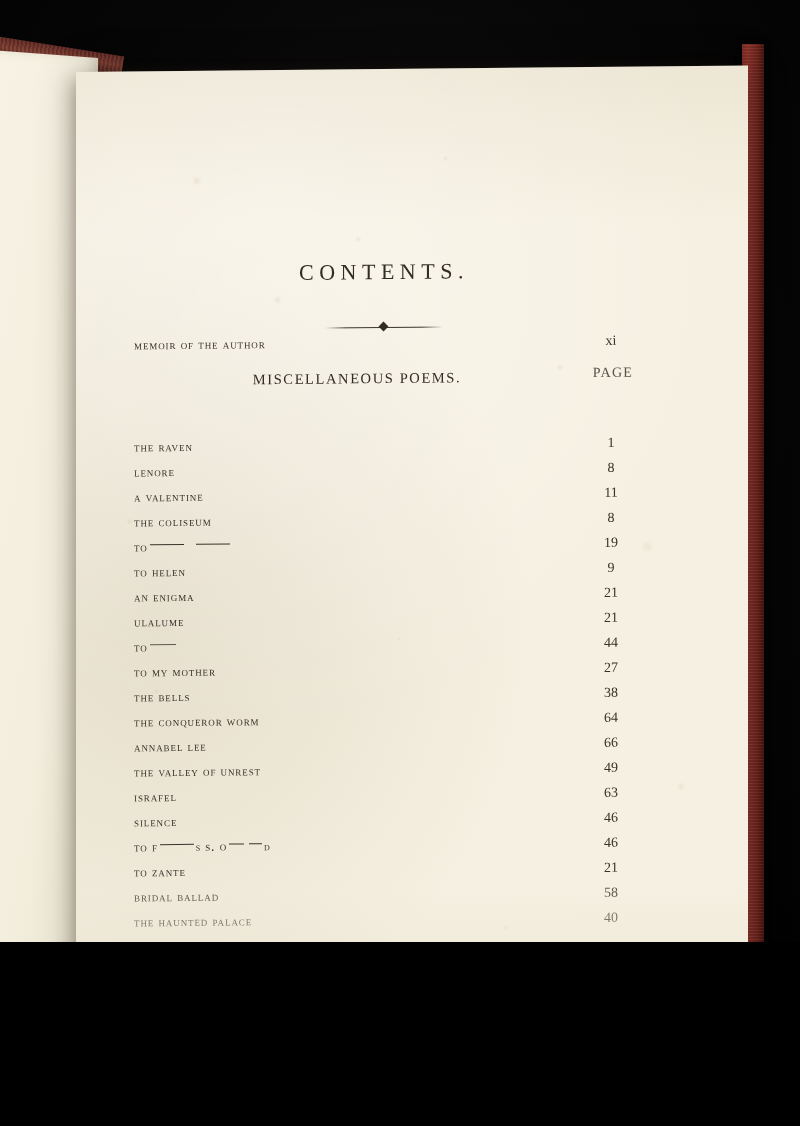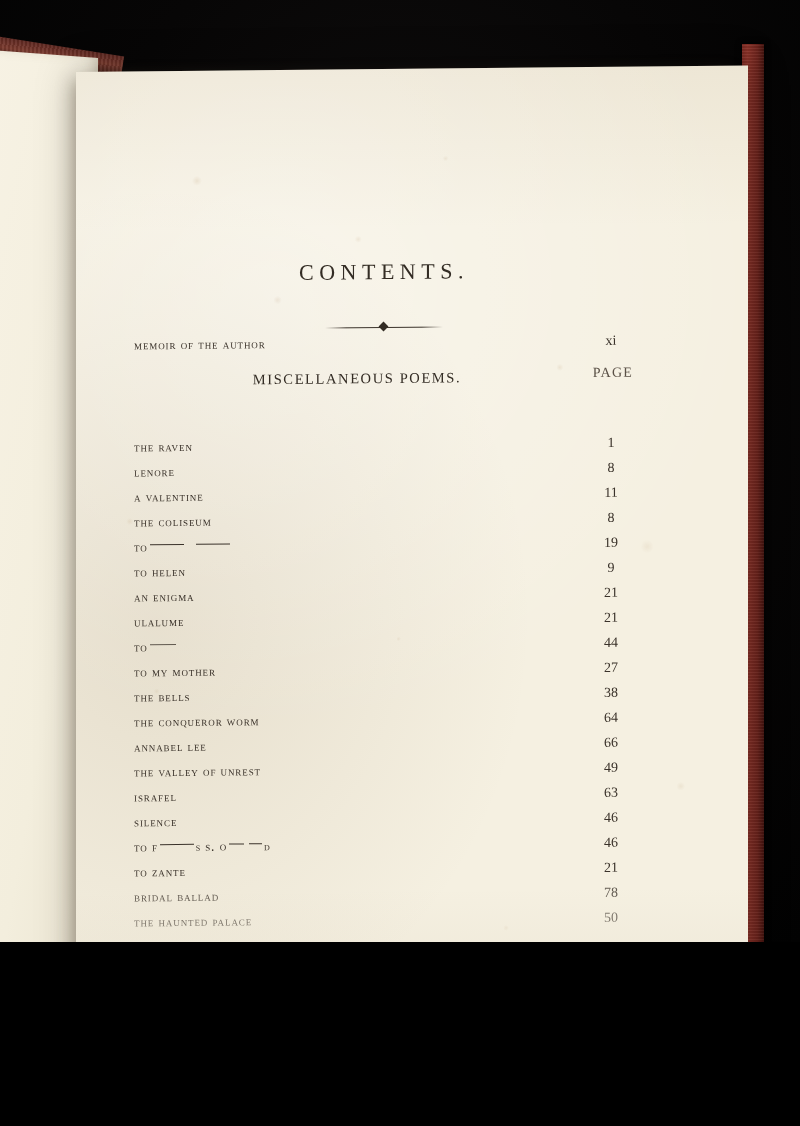--- a/index.html
+++ b/index.html
@@ -265,25 +265,25 @@
 
         <div class="row">
           <span class="name">To Zante</span>
           <span class="leader"></span>
           <span class="pg">21</span>
         </div>
 
         <div class="row fade">
           <span class="name">Bridal Ballad</span>
           <span class="leader"></span>
-          <span class="pg">78</span>
+          <span class="pg">58</span>
         </div>
 
         <div class="row fade2">
           <span class="name">The Haunted Palace</span>
           <span class="leader"></span>
-          <span class="pg">50</span>
+          <span class="pg">40</span>
         </div>
 
       </div>
     </div>
   </div>
 </div>
 
 </body></html>

